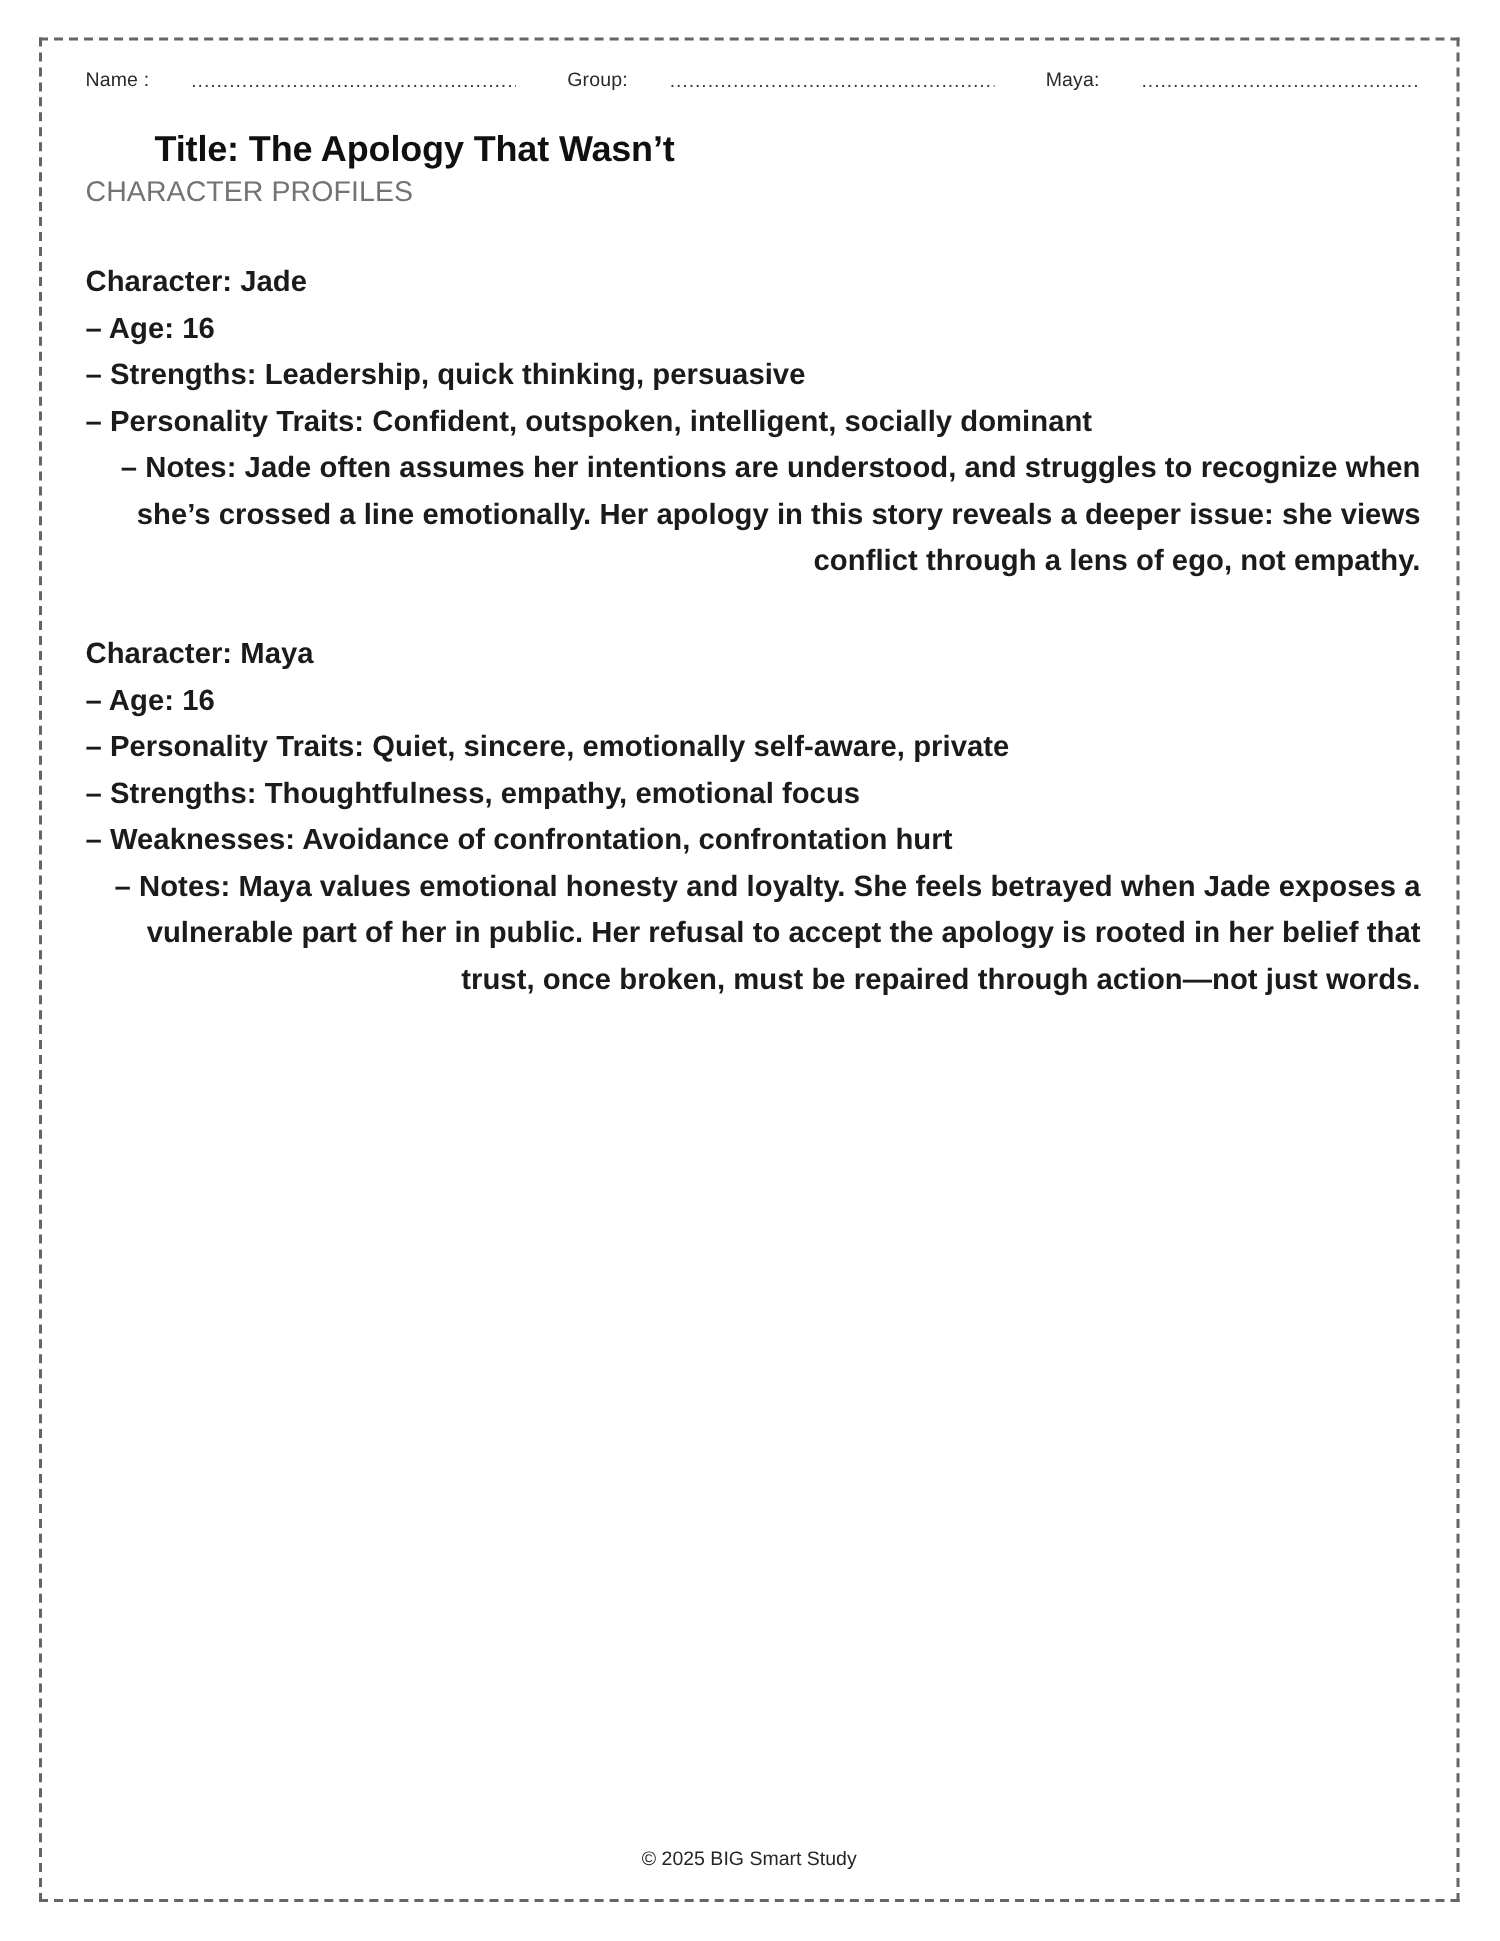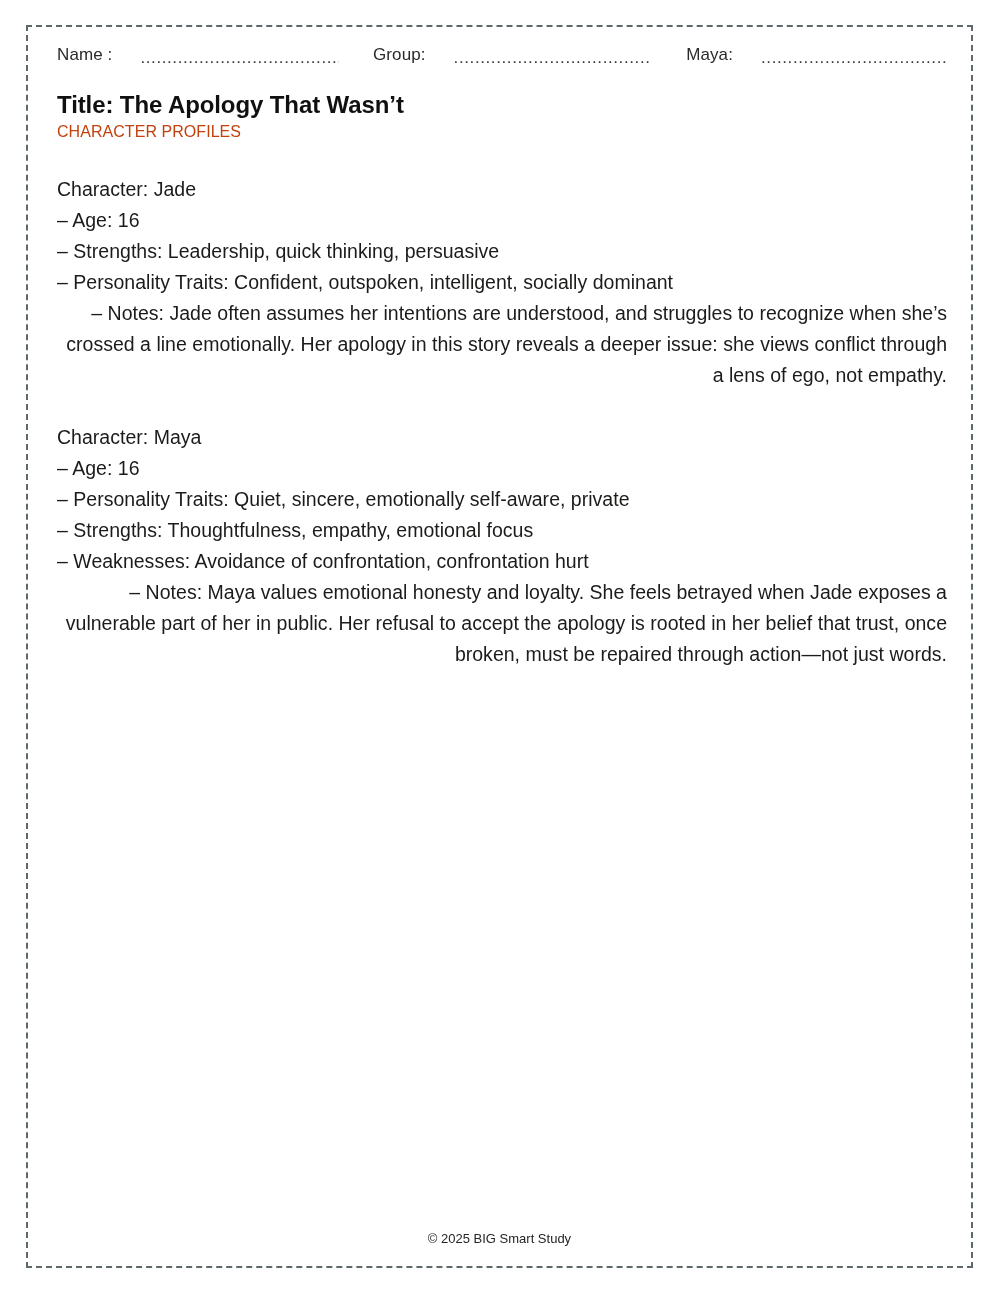--- a/index.html
+++ b/index.html
@@ -38,22 +38,22 @@
   .content {
     position: absolute;
     left: 57px;
     top: 45px;
     width: 890px;
   }
 
   
   .namebar {
     display: flex;
-    align-items: flex-end;
-    font-size: 17px;
+    align-items: center;
+    font-size: 13px;
     color: #2b2a29;
     letter-spacing: 0.1px;
     white-space: nowrap;
     overflow: hidden;
     gap: 28px;
   }
   .namebar .lbl {
     flex: 0 0 auto;
   }
   .namebar .leader {
@@ -78,34 +78,36 @@
   .leader-date { max-width: 186px; margin-right: 0 !important; }
 
   
   .title {
     margin-top: 25px;
     font-size: 24px;
     font-weight: bold;
     color: #111010;
     letter-spacing: -0.1px;
     line-height: 1.22;
+    margin-left: 46px;
   }
 
   .subtitle {
     margin-top: 3px;
-    font-size: 16px;
+    font-size: 19px;
     font-weight: normal;
-    color: #c2410c;
+    color: #737373;
     line-height: 1.3;
     letter-spacing: 0.05px;
   }
 
   
   .profile {
     margin-top: 31px;
+    font-weight: bold;
   }
   .profile .line,
   .profile .note {
     font-size: 19.5px;
     line-height: 31px;
     color: #1c1b1a;
     letter-spacing: 0.02px;
   }
   .profile .note {
     text-align: right;

